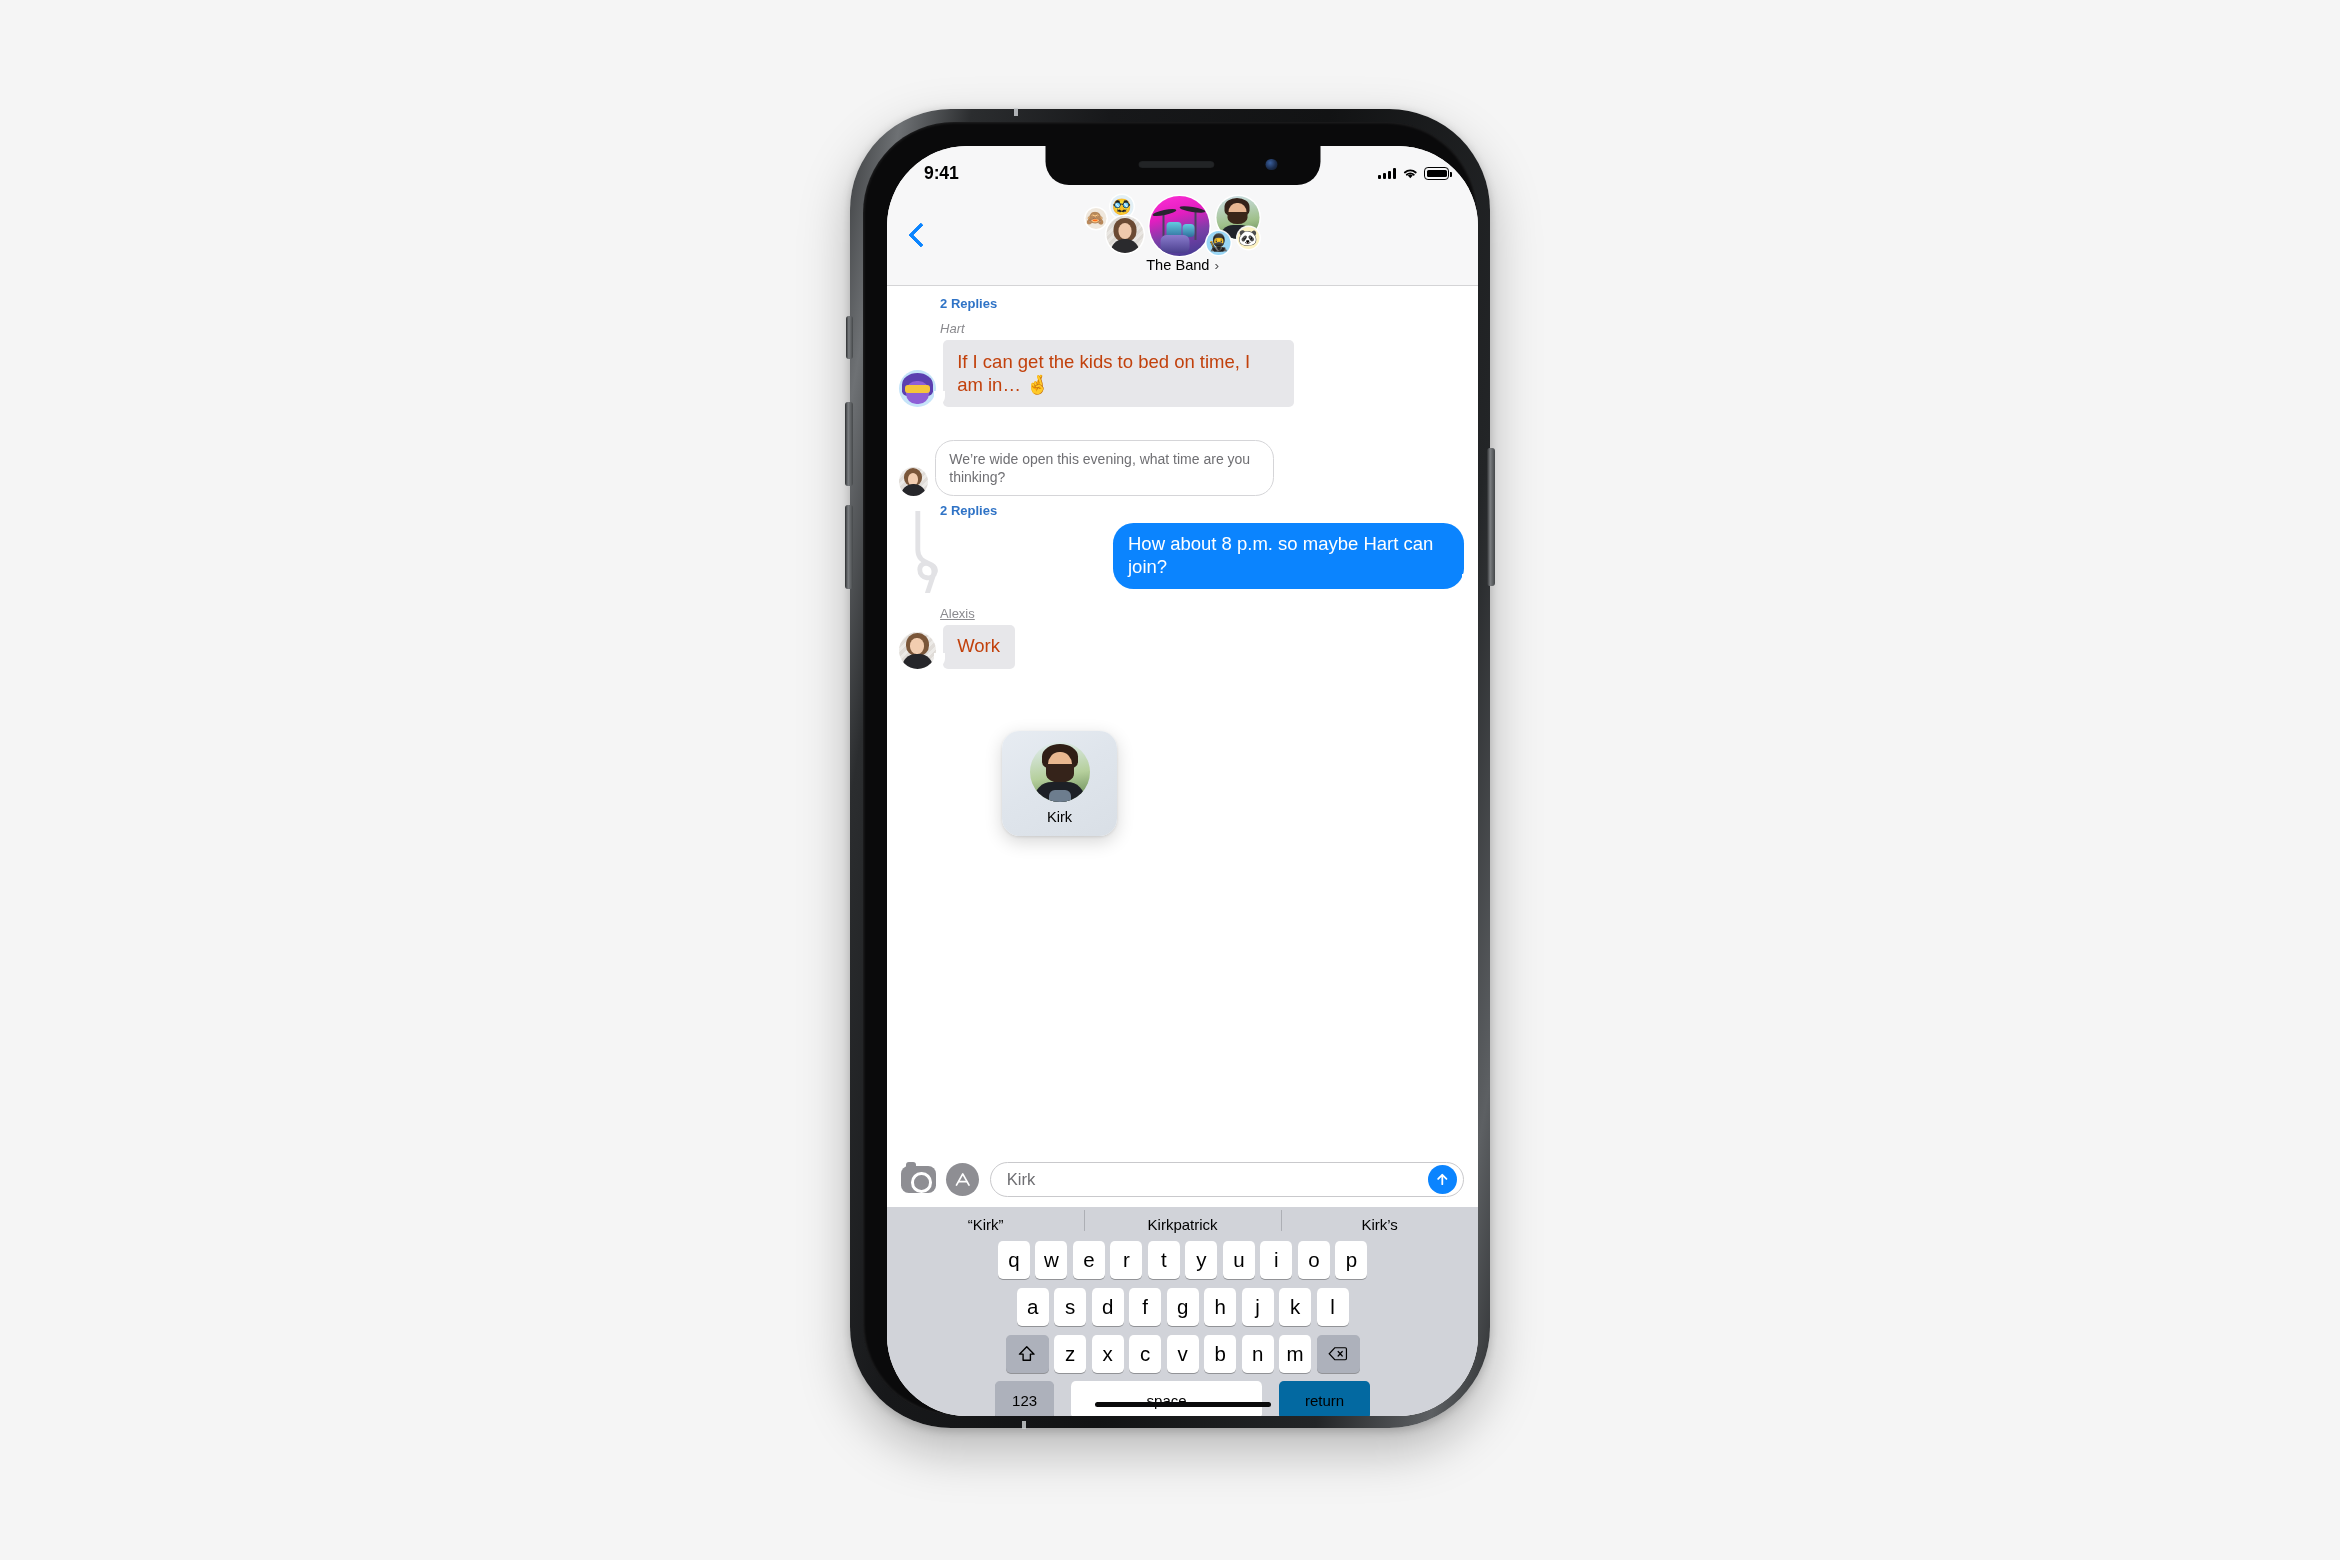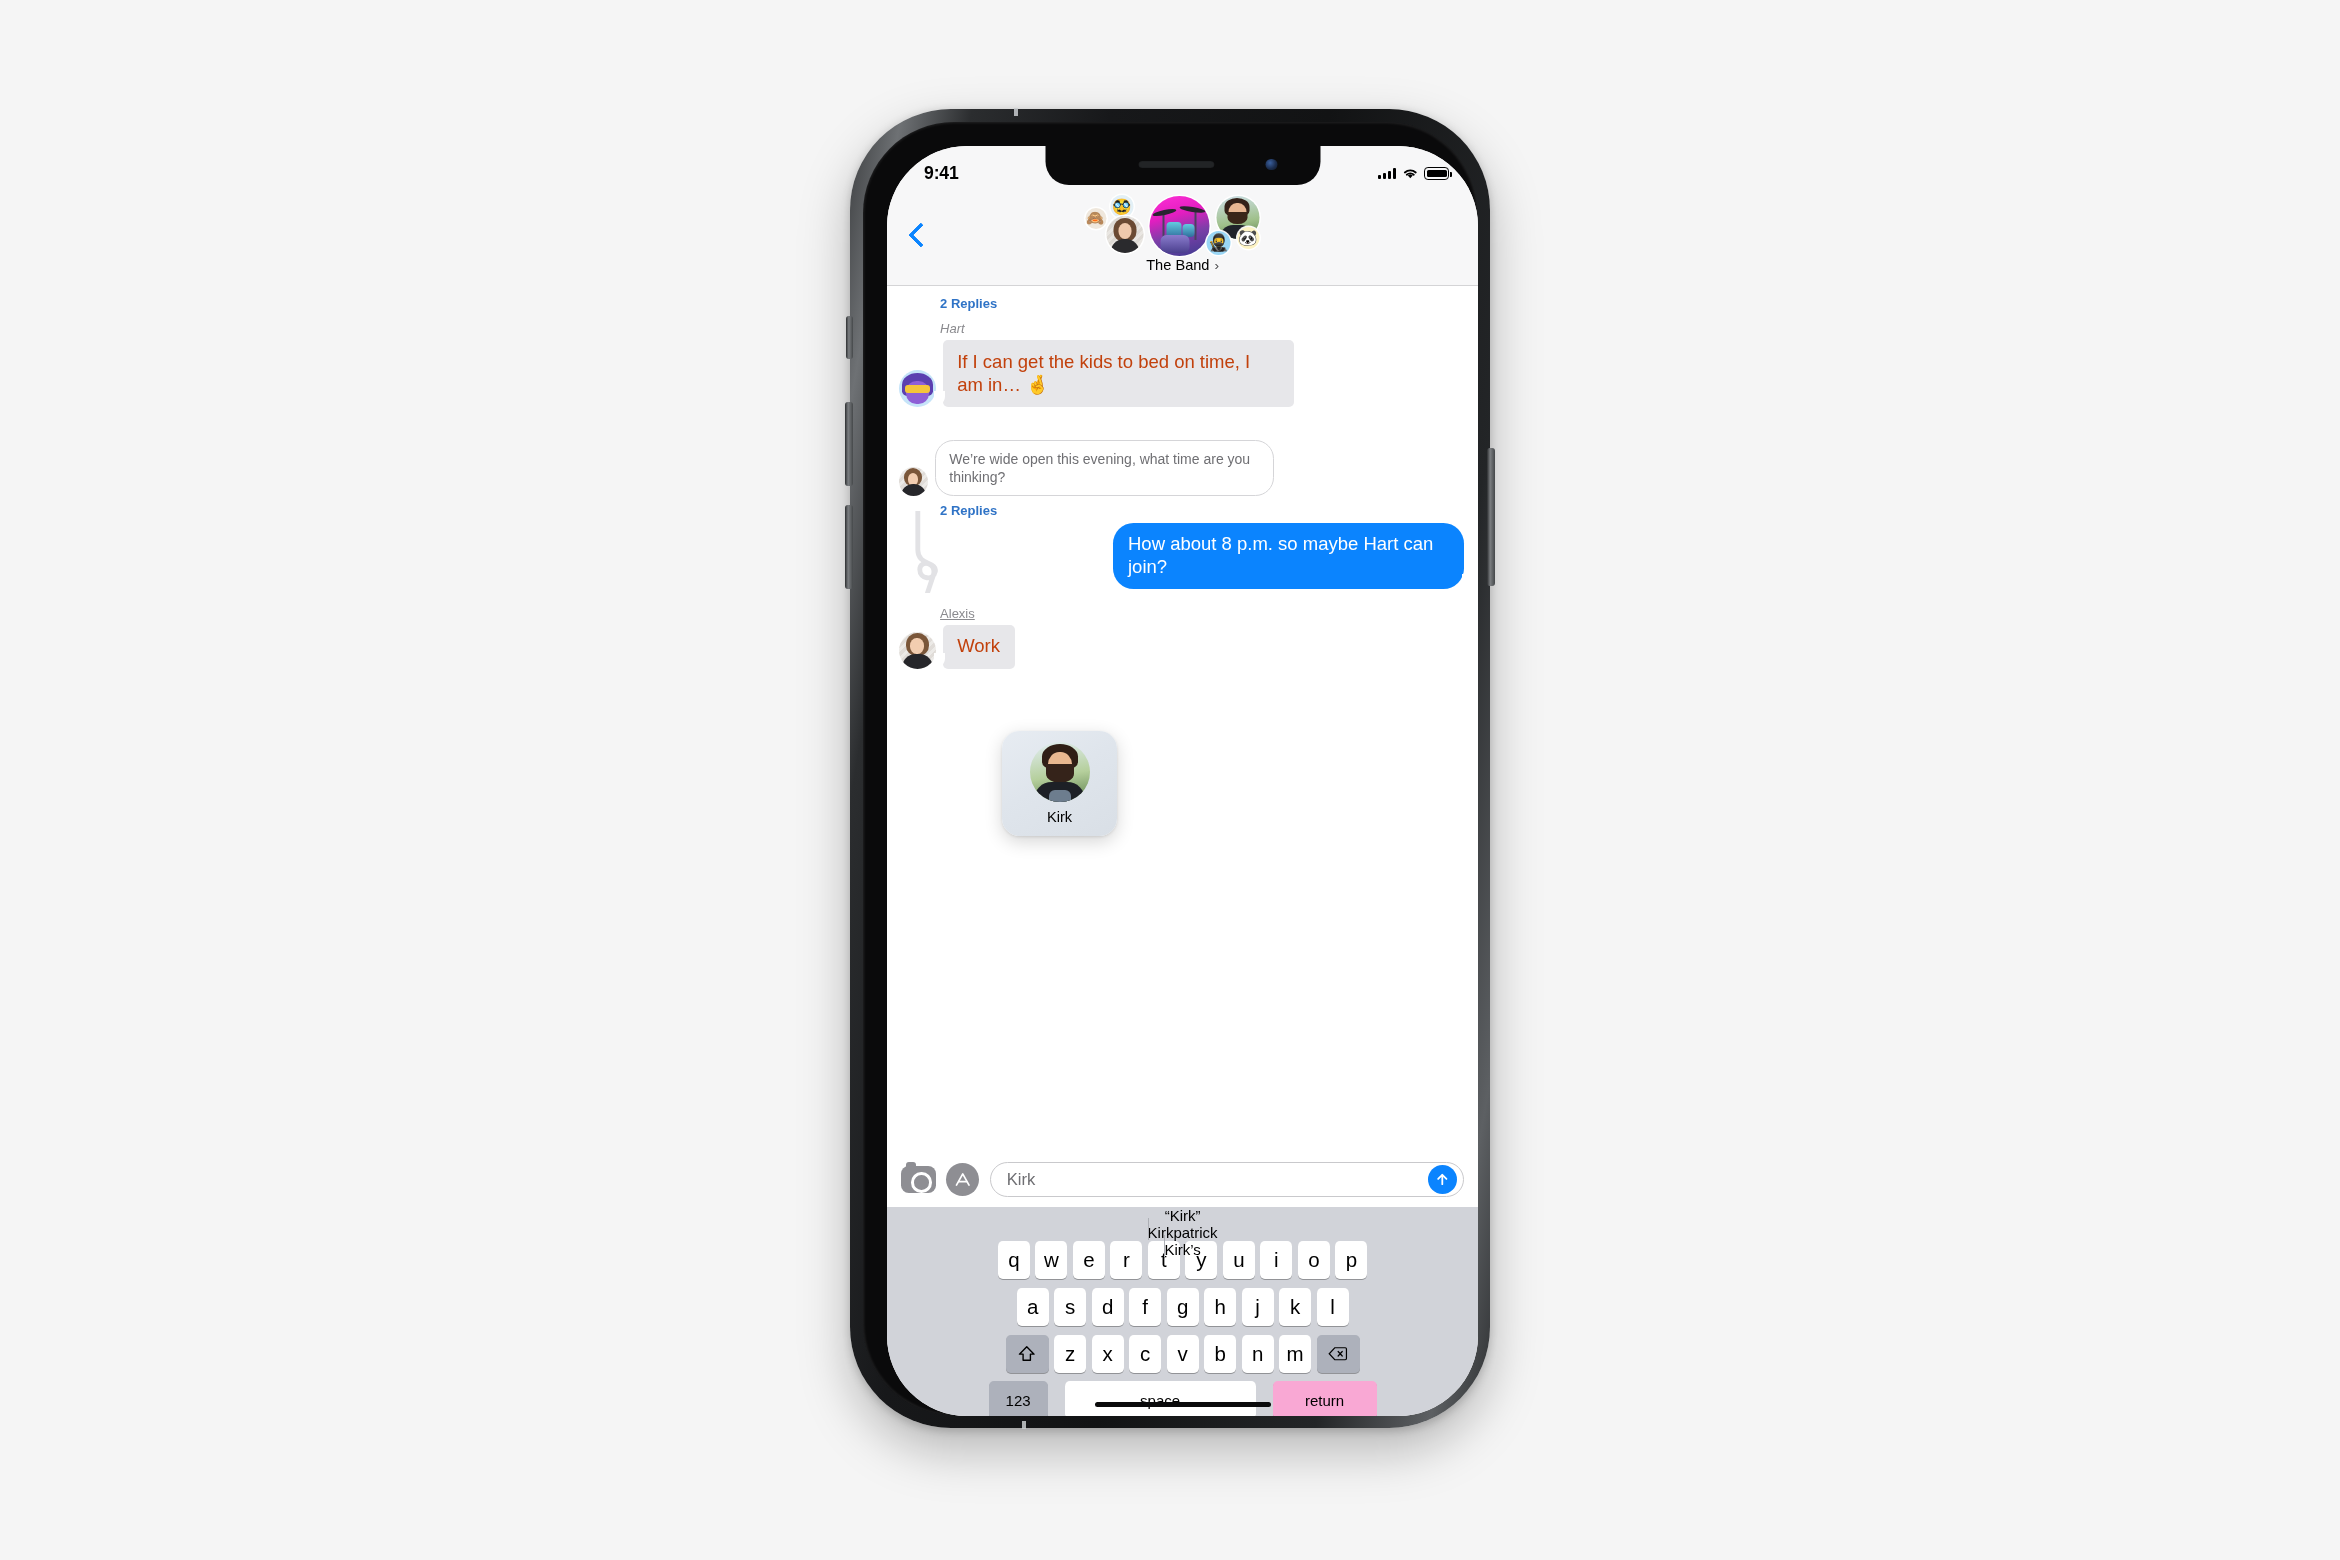--- a/index.html
+++ b/index.html
@@ -214,34 +214,34 @@
     flex: 1; height: 35px; border:1px solid #c9c9cc; border-radius: 17.6px;
     display:flex; align-items:center; padding: 0 6.8px 0 15.6px; background:#fff; position:relative;
   }
   #fieldvalue { flex:1; font-size: 16.6px; color:#6f6f73; }
   #sendbtn { width: 29px; height: 29px; border-radius:50%; background:#0b84fe; flex:0 0 29px;
     display:flex; align-items:center; justify-content:center; cursor:pointer; }
   #sendbtn svg { width: 16.6px; height: 16.6px; }
 
   
   #keyboard { position: absolute; left:0; right:0; bottom:0; height: 209px; background:#d1d3d9; z-index:21; }
-  #predictive { height: 34px; display:flex; align-items:center;flex-direction:column; }
+  #predictive { height: 34px; display:flex; align-items:center; }
   #predictive .pred { flex:1; text-align:center; font-size: 15px; color:#000; position:relative; cursor:pointer; }
   #predictive .pred + .pred::before { content:''; position:absolute; left:0; top:-5.9px; width:1px; height:21.5px; background:#adafb5; }
 
   .krow { display:flex; justify-content:center; gap: 5.5px; margin-bottom: 8.8px; padding: 0 2.9px; }
   .key { width: 32px; height: 38px; background:#fff; border-radius: 4.9px;
     box-shadow: 0 1px 0 rgba(0,0,0,0.30); display:flex; align-items:center; justify-content:center;
     font-size: 20.5px; color:#000; cursor:pointer; }
   .krow.r2 { padding-left: 18.5px; padding-right: 18.5px; }
   .key.shift, .key.del { width: 43px; background:#adb1bb; }
   .krow.r4 { gap: 17px; margin-bottom: 0; }
   .key.num { width: 59px; background:#adb1bb; font-size: 15px; }
   .key.space { width: 191px; font-size: 15px; }
-  .key.ret { width: 104px; background:#f9a8d4; font-size: 15px; }
+  .key.ret { width: 91px; background:#0369a1; font-size: 15px; }
   .key svg { width: 19.5px; height: 19.5px; }
   #homeindicator { position:absolute; left:50%; transform:translateX(-50%); bottom: 8.8px;
     width: 176px; height: 4.9px; border-radius: 2.9px; background:#0a0a0b; z-index: 45; }
 </style>
 </head>
 <body>
 
 <div id="stage">
   <div id="phone">
 

